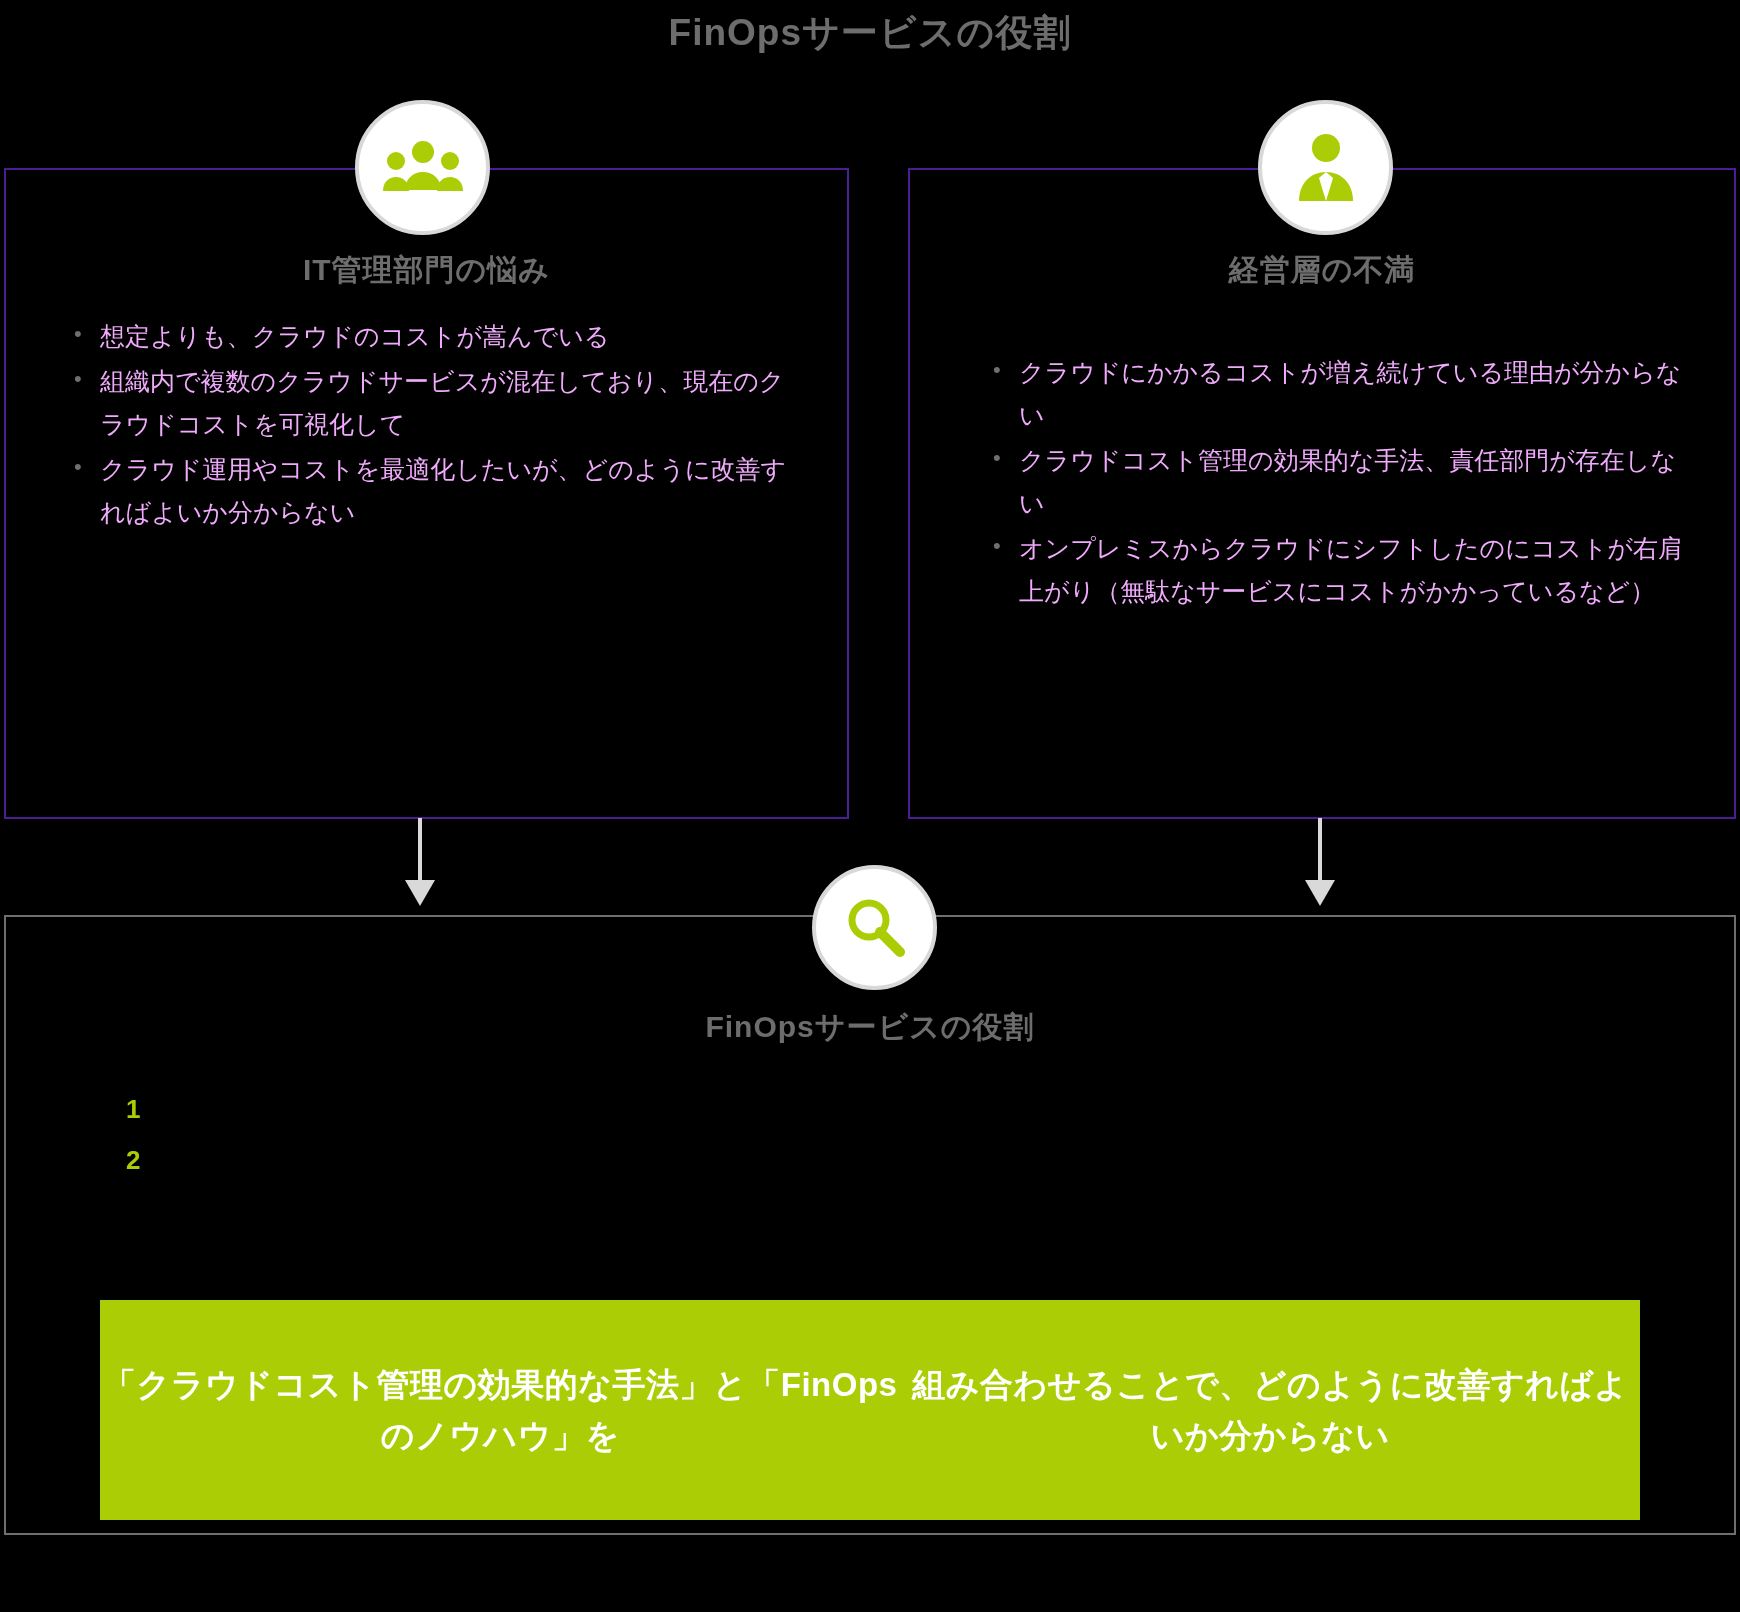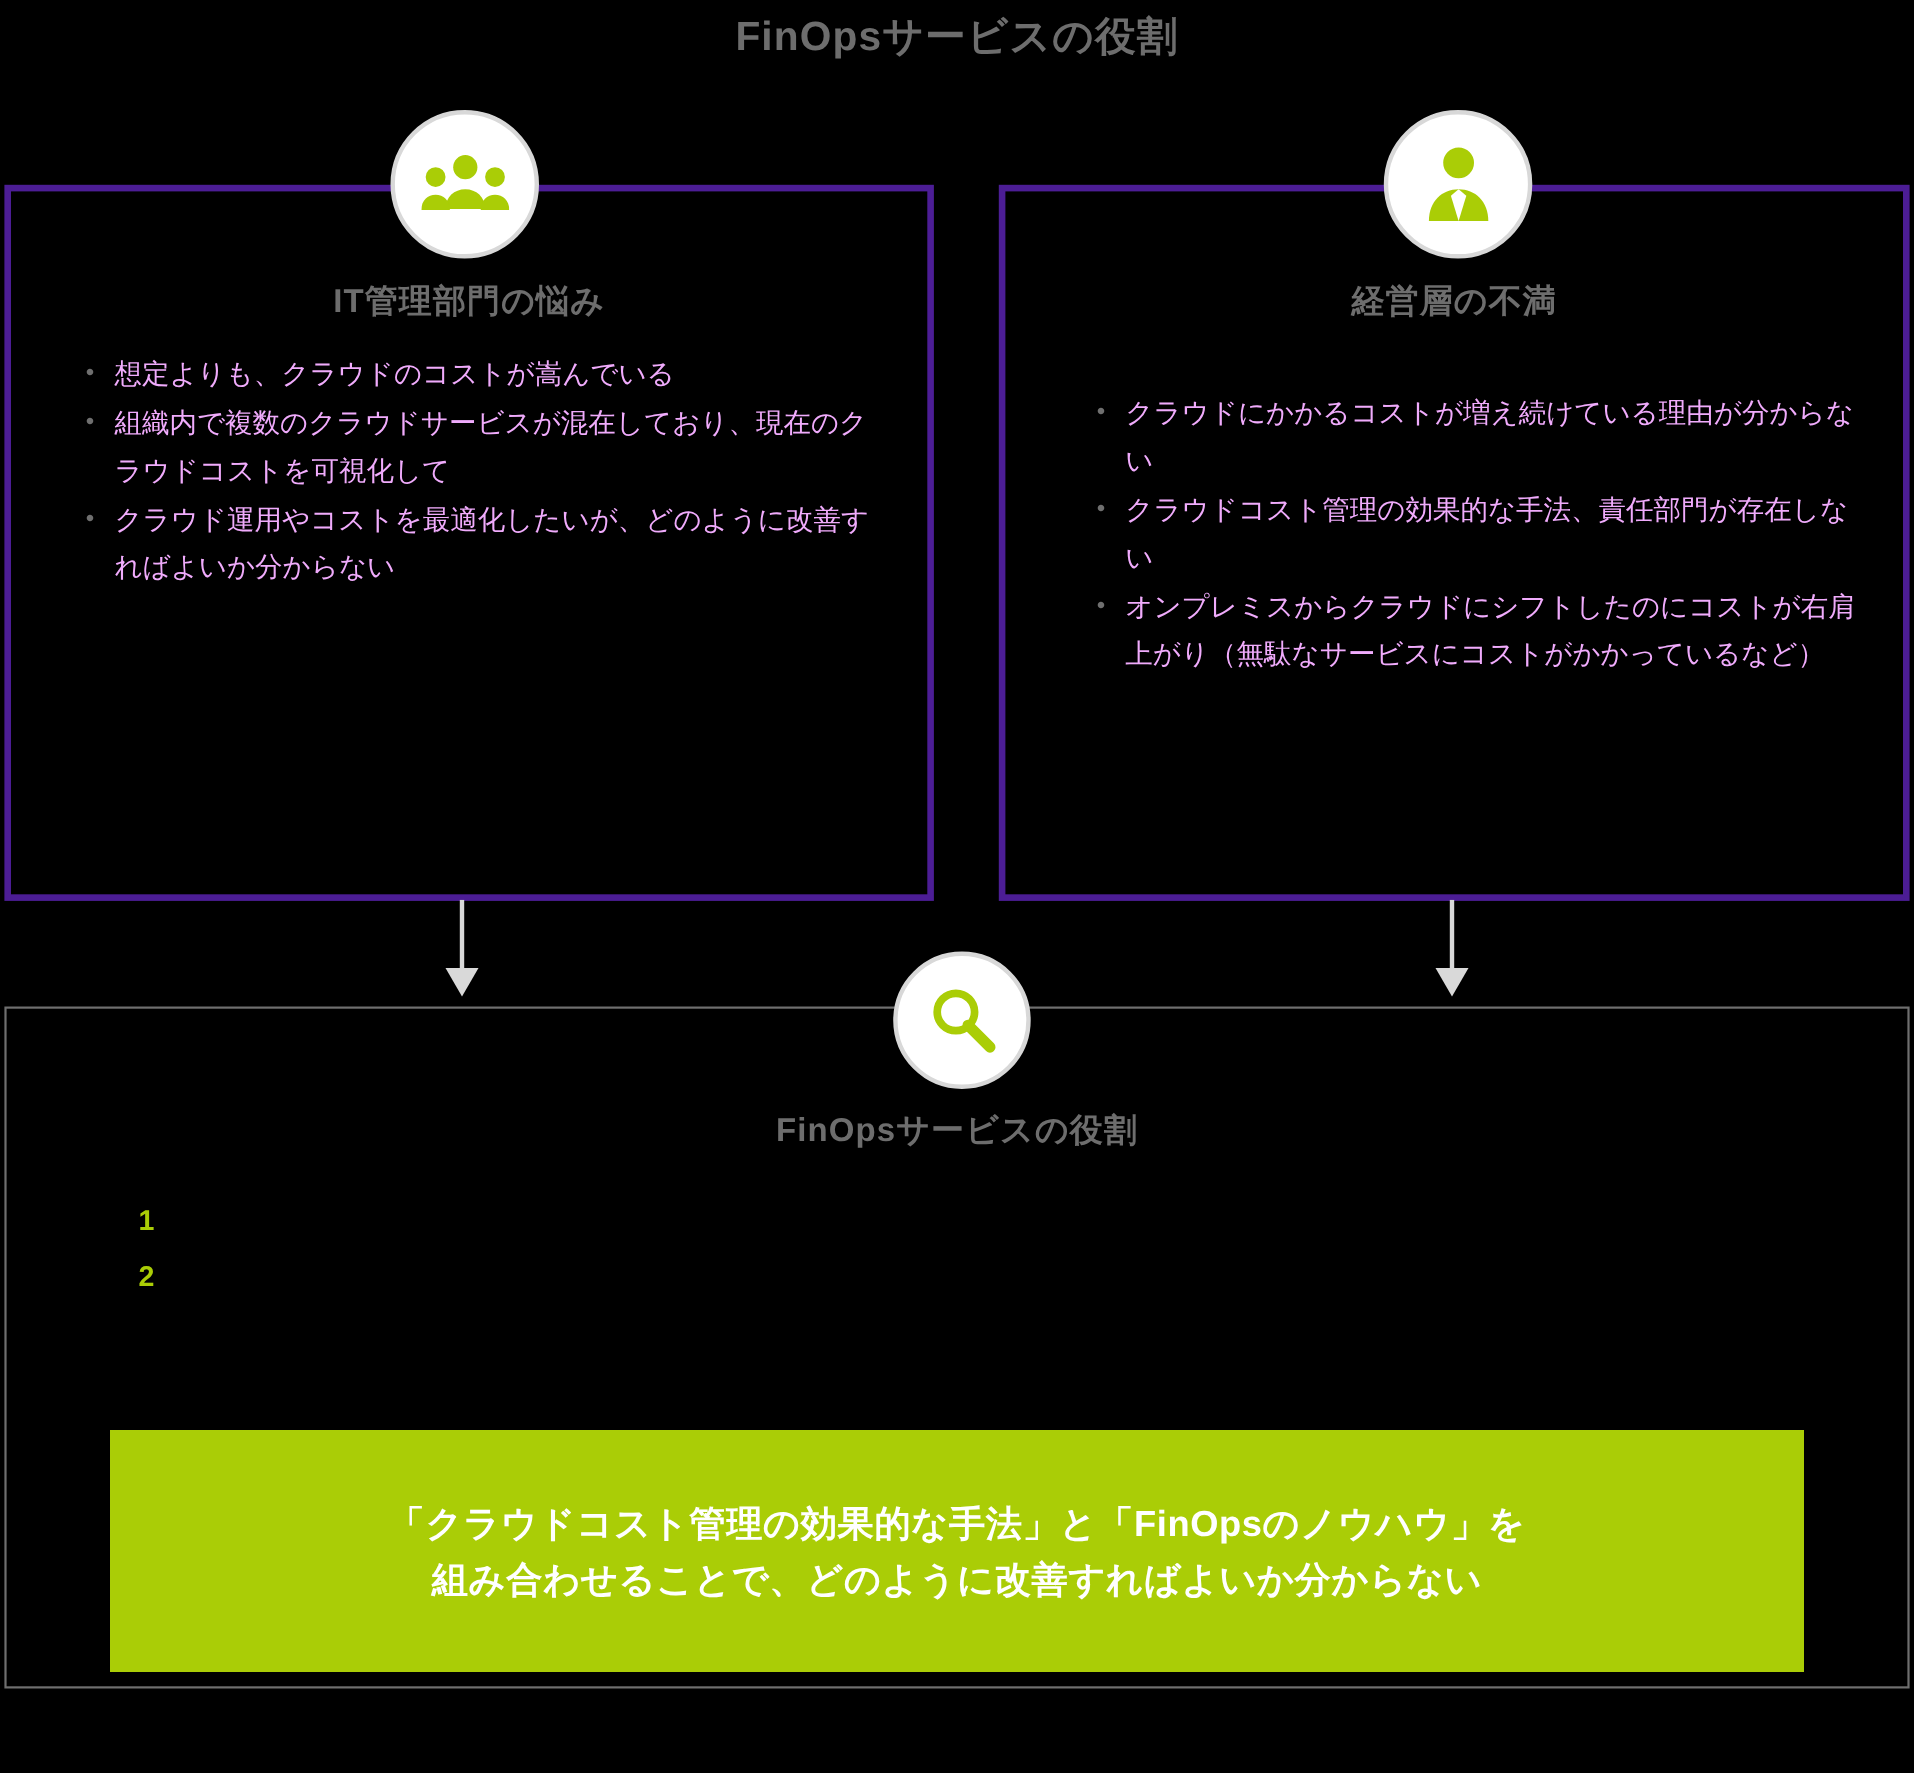--- a/index.html
+++ b/index.html
@@ -32,21 +32,21 @@
     text-align: center;
     font-size: 37px;
     font-weight: bold;
     color: #6d6d6d;
     letter-spacing: 1px;
   }
 
   
   .box {
     position: absolute;
-    border: 6px solid #4c1d95;
+    border: 2px solid #4c1d95;
     box-sizing: border-box;
     background: #000;
   }
   #box-left {
     left: 4px;
     top: 168px;
     width: 845px;
     height: 651px;
   }
   #box-right {
@@ -169,21 +169,20 @@
 
   
   #callout {
     position: absolute;
     left: 100px;
     top: 1300px;
     width: 1540px;
     height: 220px;
     background: #aacd06;
     display: flex;
-    flex-direction: column;
     align-items: center;
     justify-content: center;
     color: #ffffff;
     font-size: 33px;
     font-weight: bold;
     line-height: 1.55;
     text-align: center;
     letter-spacing: 0.5px;
   }
 </style>

